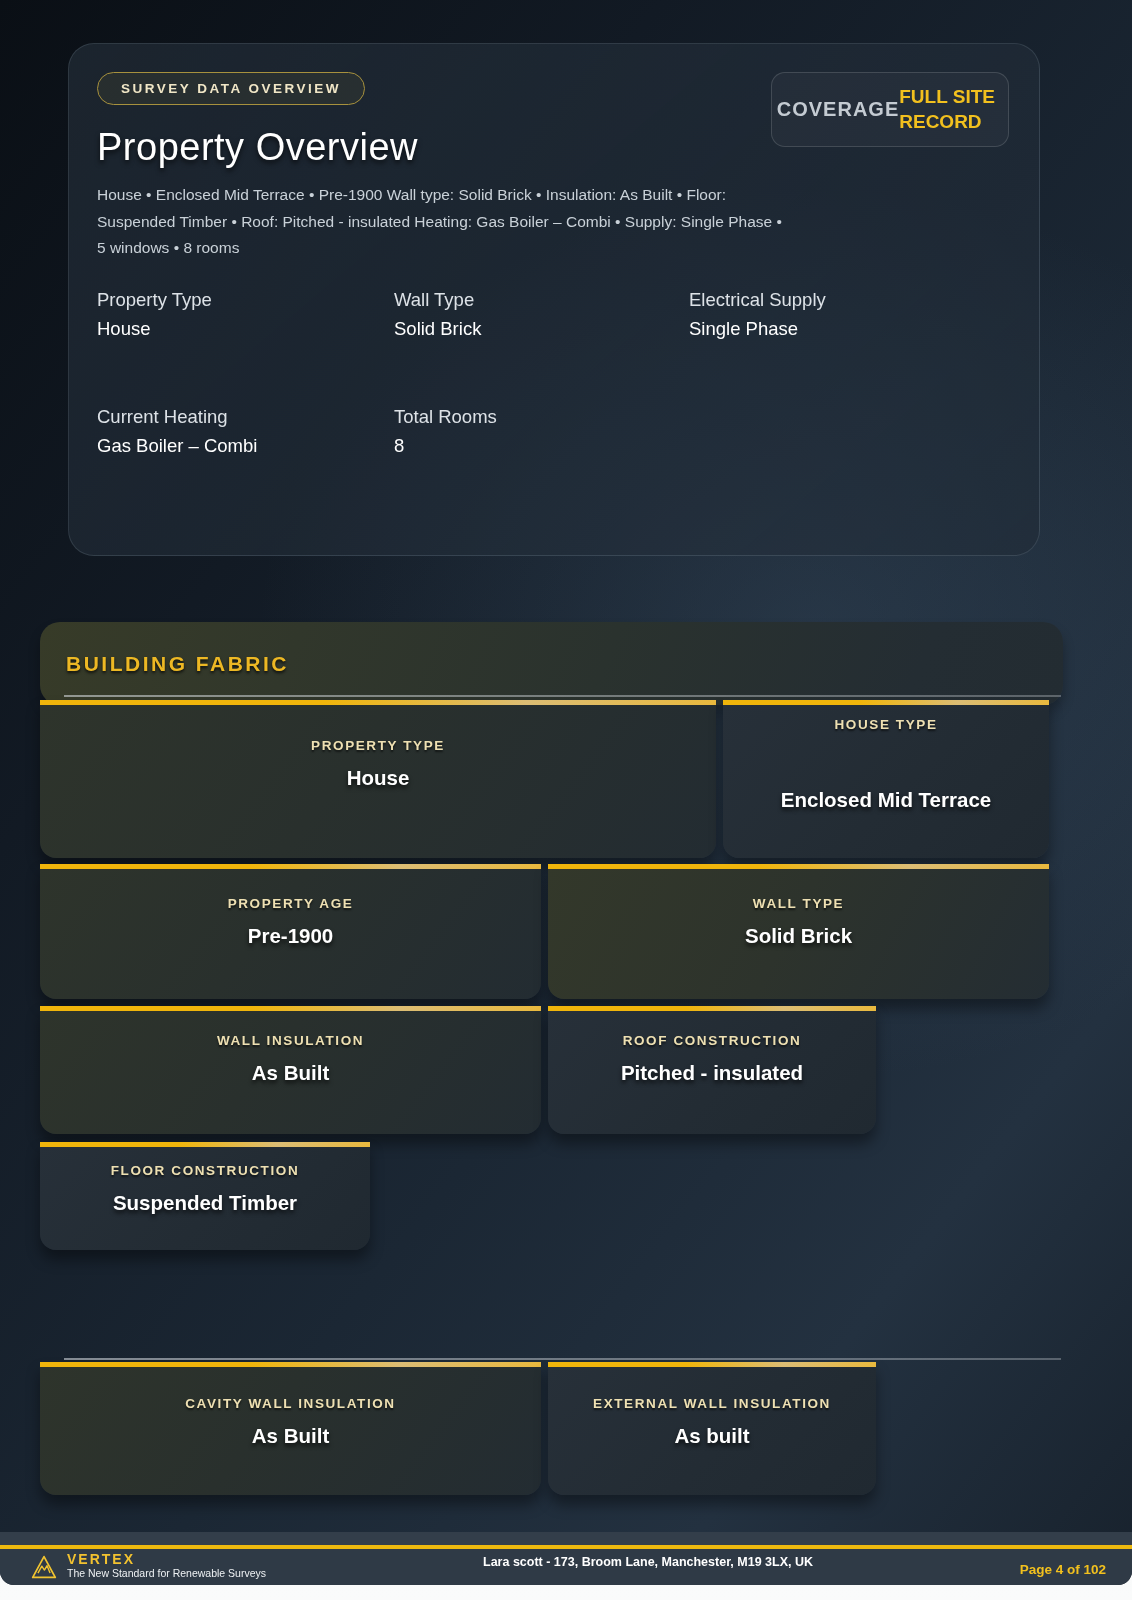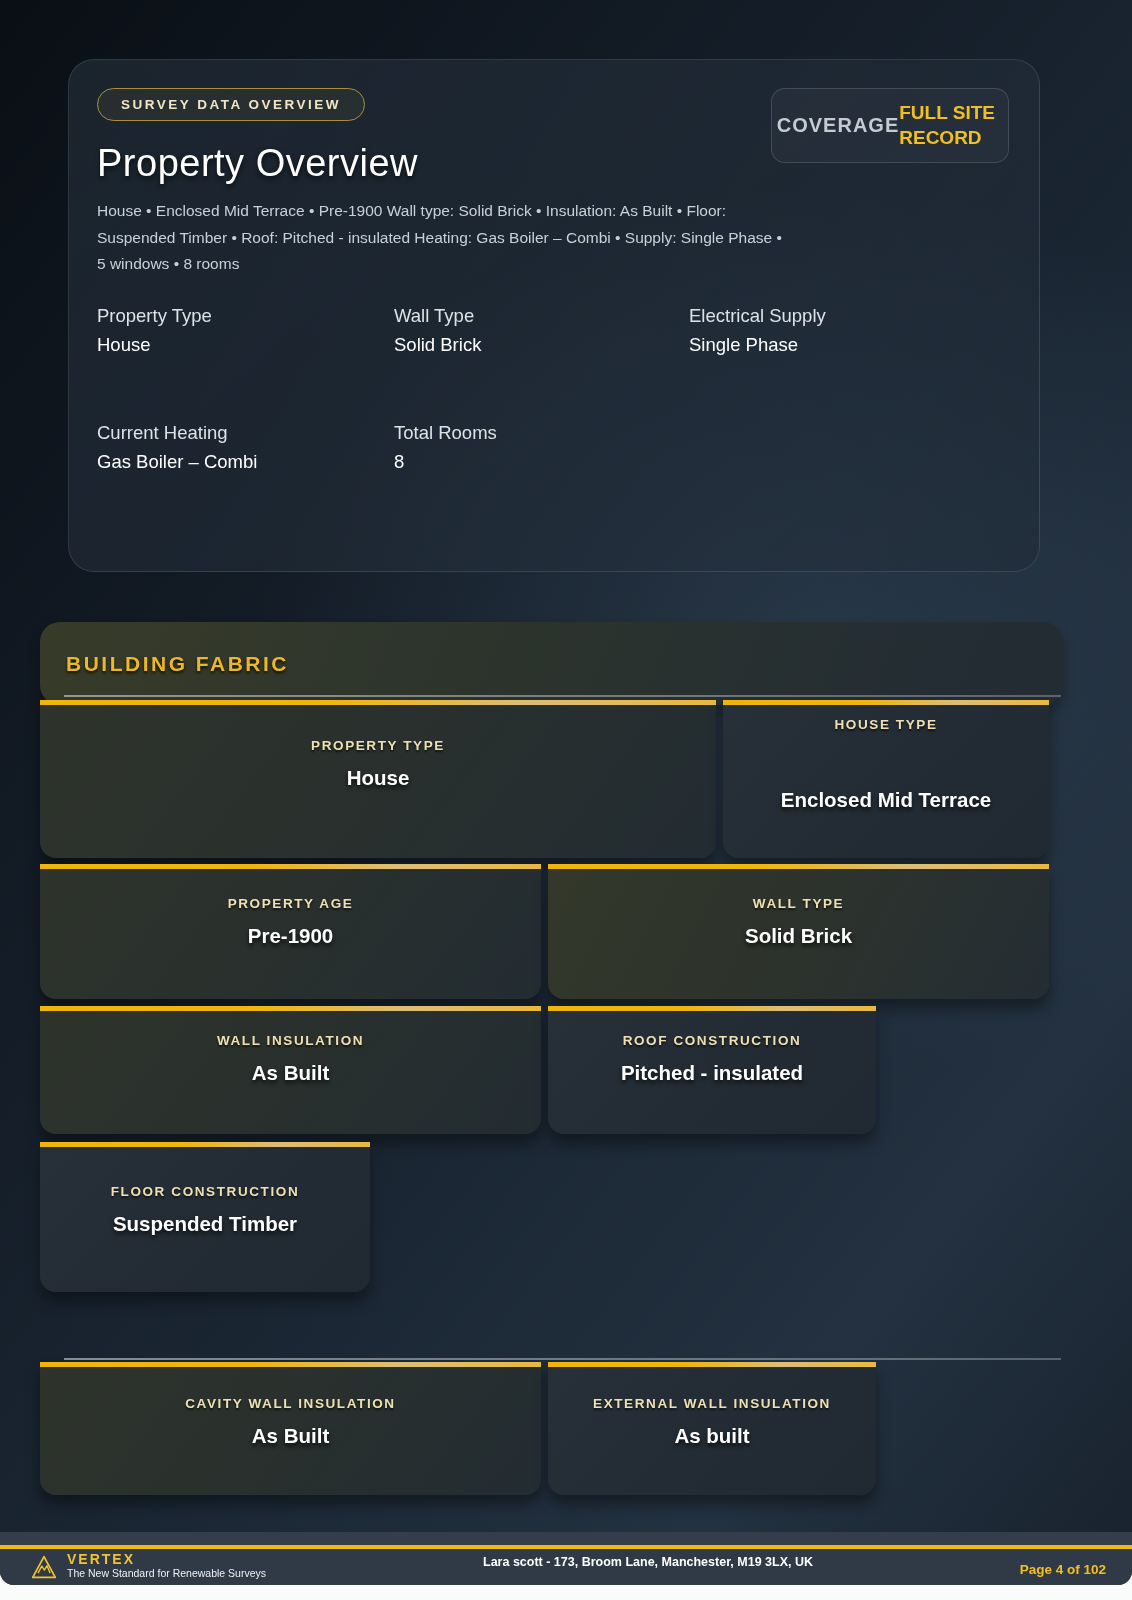--- a/index.html
+++ b/index.html
@@ -12,21 +12,21 @@
   .page {
     position:relative; width:1132px; height:1585px;
     border-radius:0 0 14px 14px; overflow:hidden;
     background:
       radial-gradient(900px 720px at 72% 40%, rgba(70,94,118,0.30), rgba(0,0,0,0) 62%),
       linear-gradient(128deg,#0a0f15 0%,#121a24 28%,#1b2734 58%,#233140 80%,#18222d 100%);
   }
 
   
   .hero {
-    position:absolute; top:59px; left:68px; width:972px; height:513px;
+    position:absolute; top:43px; left:68px; width:972px; height:513px;
     background:linear-gradient(140deg, rgba(52,66,80,0.40), rgba(32,42,53,0.45));
     border:1px solid rgba(170,185,200,0.16);
     border-radius:26px;
     padding:28px 30px 0 28px;
   }
   .pill {
     display:inline-block; padding:8px 23px;
     border:1.5px solid #a7913d; border-radius:999px;
     background:rgba(150,135,60,0.10);
     color:#f0e6c6; font-size:13.5px; font-weight:bold; letter-spacing:2.5px;
@@ -99,21 +99,21 @@
   .c-value {
     margin-top:13px; color:#ffffff; font-size:20.5px; font-weight:800;
     text-shadow:0 3px 4px rgba(0,0,0,0.7);
   }
   .w-xl { width:676px; } .w-lg { width:501px; }
   .w-md { width:326px;gap:43px; } .w-rf { width:328px; } .w-fl { width:330px; }
 
   .r1 { top:700px; } .r1 .card { height:158px; padding-bottom:30px; }
   .r2 { top:864px; } .r2 .card { height:135px; }
   .r3 { top:1006px; } .r3 .card { height:128px; padding-bottom:22px; }
-  .r4 { top:1142px; } .r4 .card { height:150px; padding-bottom:14px; }
+  .r4 { top:1142px; } .r4 .card { height:108px; padding-bottom:14px; }
   .r5 { top:1362px; } .r5 .card { height:133px; padding-bottom:14px; }
   .bf-head { top:622px; } .h1line { top:695px; }
   .ins-head { top:1285px; } .h2line { top:1358px; }
 
   
   .footer { position:absolute; left:0; right:0; top:1532px; }
   .footer-preline { height:13px; background:#333e4a; }
   .footer-gold { height:4px; background:#edb90f; }
   .footer-bar {
     height:36px; background:#2f3a46;

